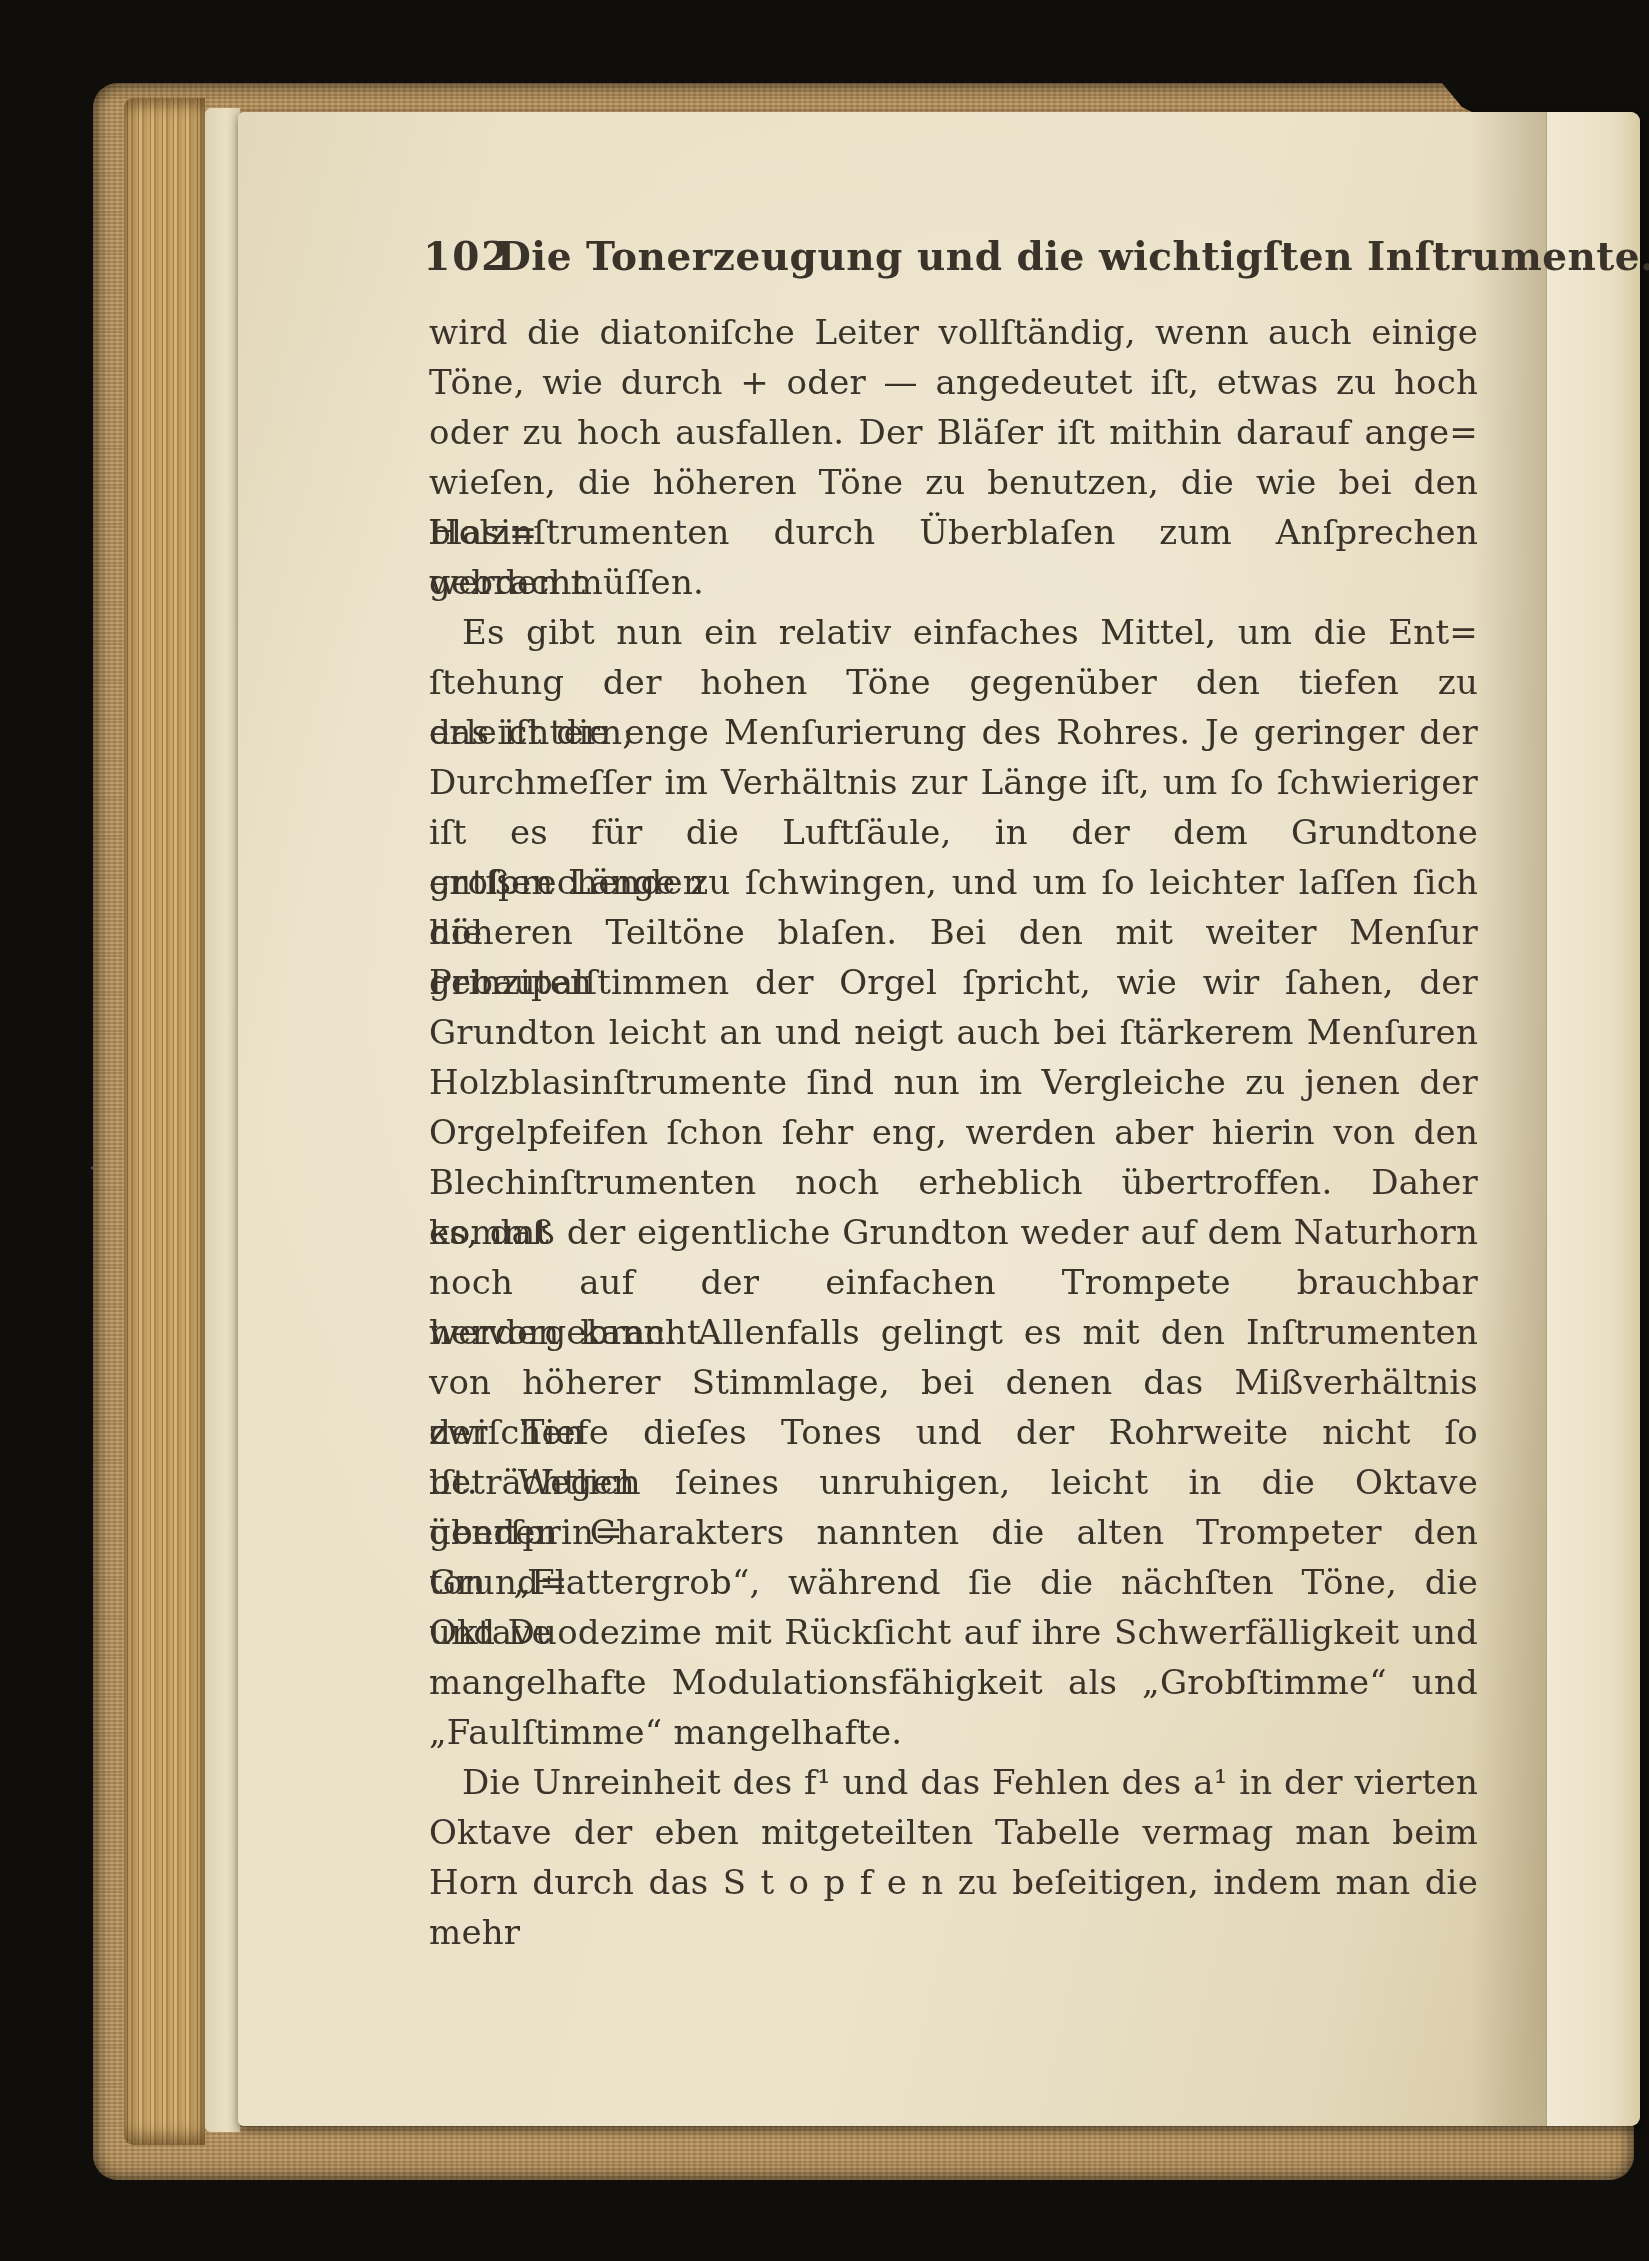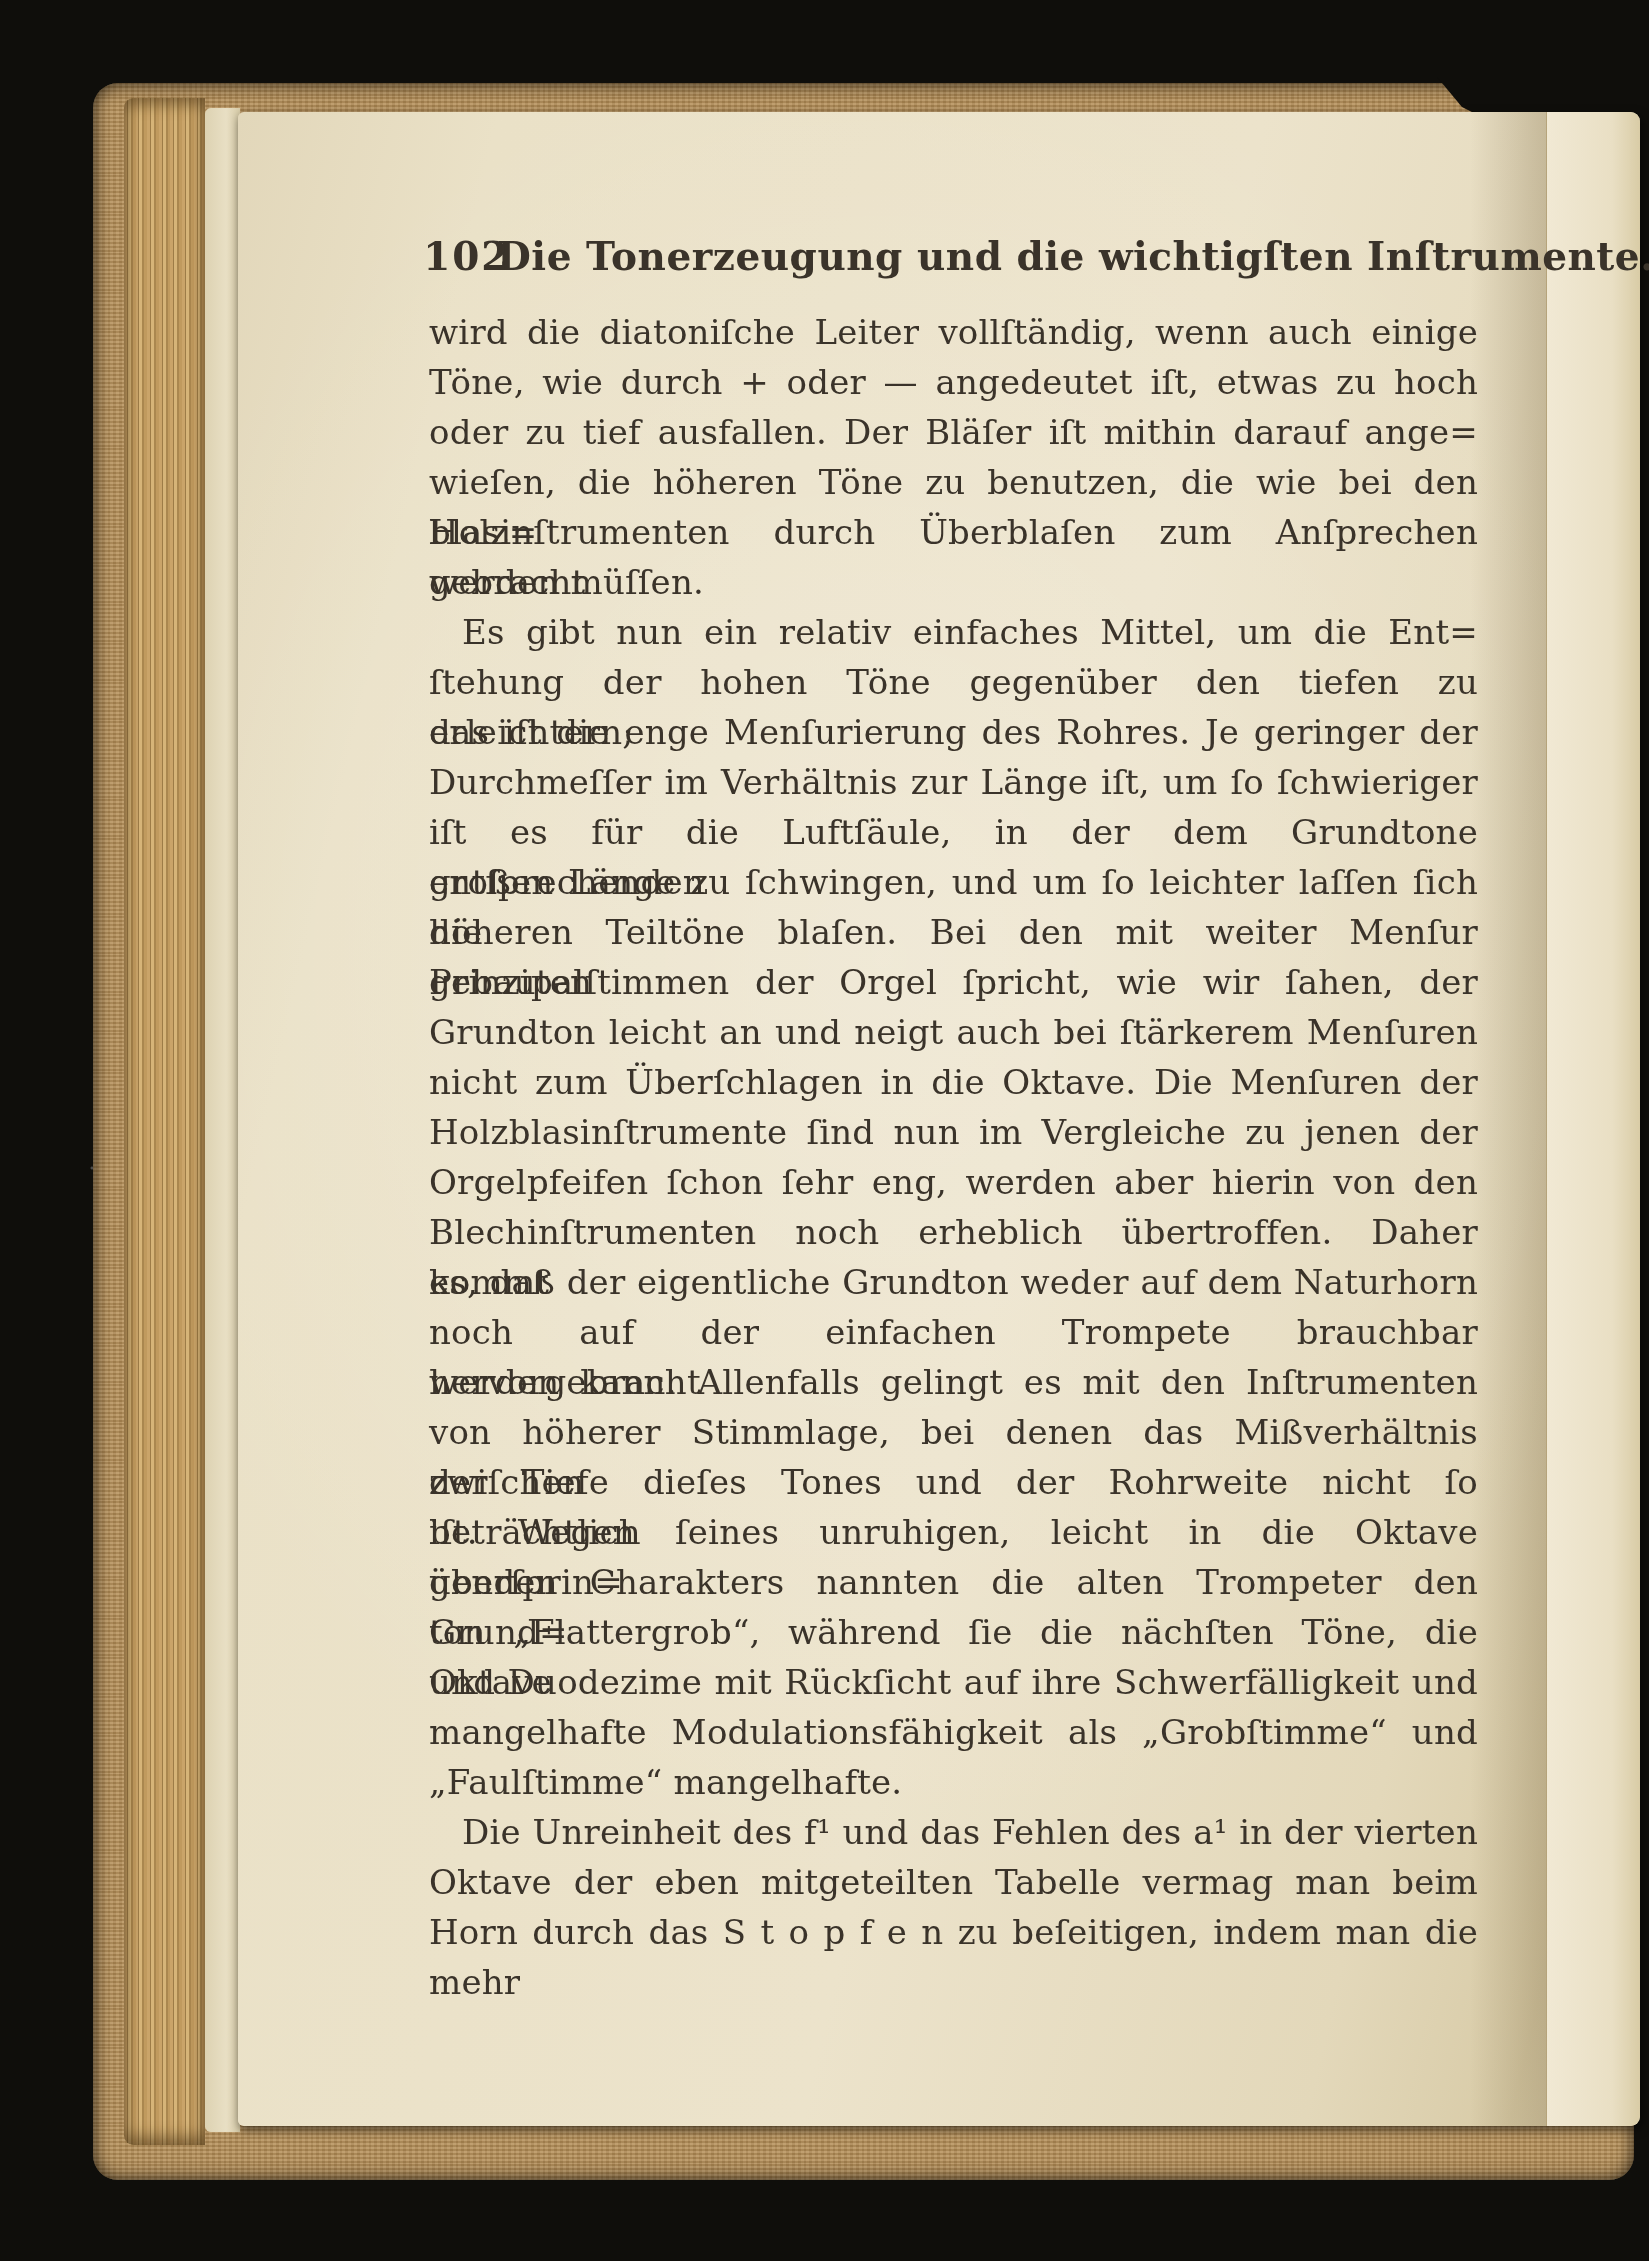--- a/index.html
+++ b/index.html
@@ -116,36 +116,35 @@
     <div class="next-page"></div>
     <div class="text-area">
       <div class="header">
         <span class="pagenum">102</span>
         <span class="runtitle">Die Tonerzeugung und die wichtigſten Inſtrumente.</span>
       </div>
       <div id="text-block">
           <div class="para">
             <div class="tline">wird die diatoniſche Leiter vollſtändig, wenn auch einige</div>
             <div class="tline">Töne, wie durch + oder — angedeutet iſt, etwas zu hoch</div>
-            <div class="tline">oder zu tief ausfallen. Der Bläſer iſt mithin darauf ange=</div>
+            <div class="tline">oder zu hoch ausfallen. Der Bläſer iſt mithin darauf ange=</div>
             <div class="tline">wieſen, die höheren Töne zu benutzen, die wie bei den Holz=</div>
             <div class="tline">blasinſtrumenten durch Überblaſen zum Anſprechen gebracht</div>
             <div class="tline endline">werden müſſen.</div>
           </div>
           <div class="para indent">
             <div class="tline">Es gibt nun ein relativ einfaches Mittel, um die Ent=</div>
             <div class="tline">ſtehung der hohen Töne gegenüber den tiefen zu erleichtern;</div>
             <div class="tline">das iſt die enge Menſurierung des Rohres. Je geringer der</div>
             <div class="tline">Durchmeſſer im Verhältnis zur Länge iſt, um ſo ſchwieriger</div>
             <div class="tline">iſt es für die Luftſäule, in der dem Grundtone entſprechenden</div>
             <div class="tline">großen Länge zu ſchwingen, und um ſo leichter laſſen ſich die</div>
             <div class="tline">höheren Teiltöne blaſen. Bei den mit weiter Menſur gebauten</div>
             <div class="tline">Prinzipalſtimmen der Orgel ſpricht, wie wir ſahen, der</div>
             <div class="tline">Grundton leicht an und neigt auch bei ſtärkerem Menſuren</div>
-            <div class="tline">nicht zum Überſchlagen in die Oktave. Die Menſuren der</div>
             <div class="tline">Holzblasinſtrumente ſind nun im Vergleiche zu jenen der</div>
             <div class="tline">Orgelpfeifen ſchon ſehr eng, werden aber hierin von den</div>
             <div class="tline">Blechinſtrumenten noch erheblich übertroffen. Daher kommt</div>
             <div class="tline">es, daß der eigentliche Grundton weder auf dem Naturhorn</div>
             <div class="tline">noch auf der einfachen Trompete brauchbar hervorgebracht</div>
             <div class="tline">werden kann. Allenfalls gelingt es mit den Inſtrumenten</div>
             <div class="tline">von höherer Stimmlage, bei denen das Mißverhältnis zwiſchen</div>
             <div class="tline">der Tiefe dieſes Tones und der Rohrweite nicht ſo beträchtlich</div>
             <div class="tline">iſt. Wegen ſeines unruhigen, leicht in die Oktave überſprin=</div>
             <div class="tline">genden Charakters nannten die alten Trompeter den Grund=</div>

